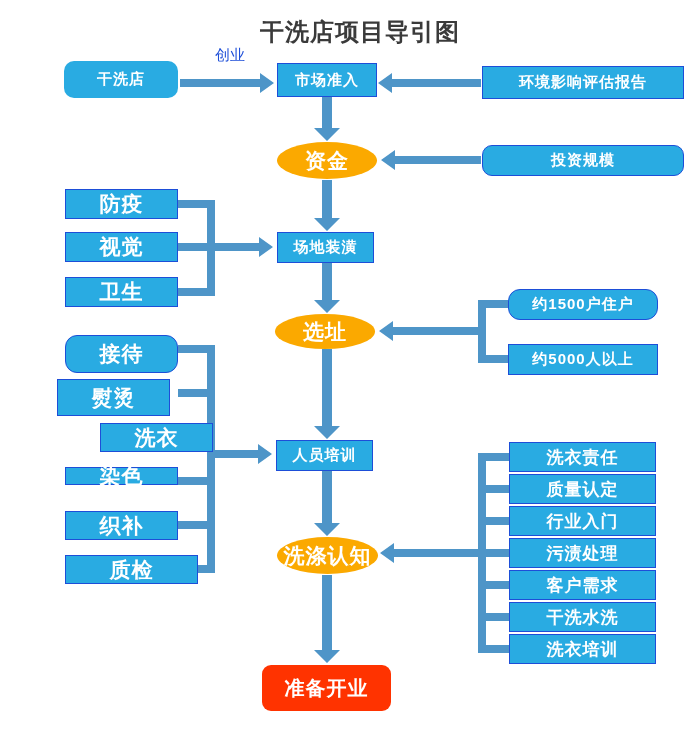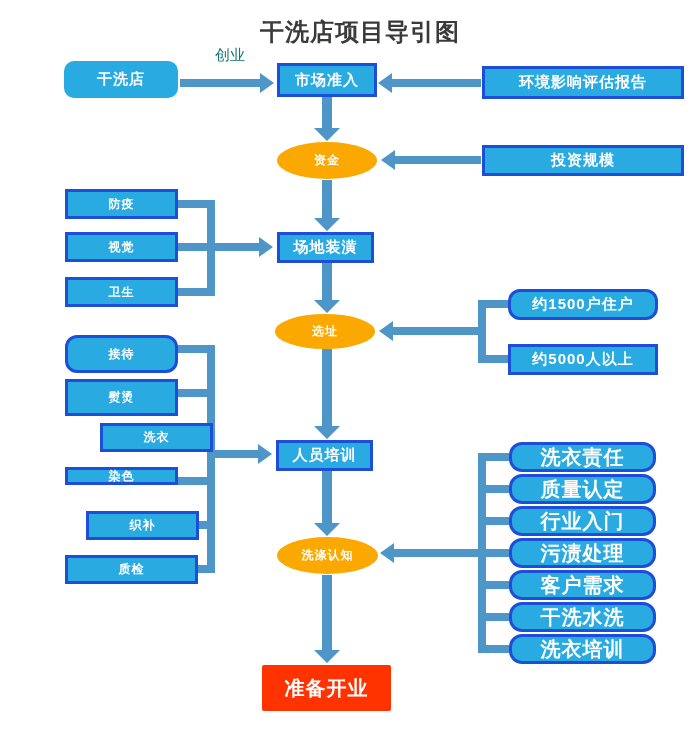--- a/index.html
+++ b/index.html
@@ -15,33 +15,33 @@
     font-family:"Liberation Sans", sans-serif;
   }
   .connectors{position:absolute;left:0;top:0;width:690px;height:729px;}
   .connectors polygon{fill:var(--arrow-blue);}
   .connectors path{stroke:var(--arrow-blue);stroke-width:8;fill:none;}
   .b{
     position:absolute;background:var(--node-blue);color:#fff;font-weight:bold;
     display:flex;align-items:center;justify-content:center;box-sizing:border-box;
     letter-spacing:1px;white-space:nowrap;
   }
-  .rect{border:3px solid #1d4ed8;}
+  .rect{border:1px solid #1d4ed8;}
   .rounded{border-radius:10px;}
   .ell{border-radius:50%;background:var(--ellipse-orange);}
-  .final{background:var(--final-red);border-radius:2px;}
+  .final{background:var(--final-red);border-radius:9px;}
   .title{
     position:absolute;left:180px;top:16px;width:360px;text-align:center;
     font-size:24px;font-weight:bold;color:var(--title-text);letter-spacing:1px;
   }
   .edge-label{
     position:absolute;left:196px;top:46px;width:68px;text-align:center;
-    font-size:15px;color:#0f766e;
+    font-size:15px;color:#1d4ed8;
   }
-  .f19{font-size:15px;} .f18{font-size:12px;} .f17{font-size:20px;border-radius:13px;} .f20{font-size:20px;}
+  .f19{font-size:15px;} .f18{font-size:21px;} .f17{font-size:17px;} .f20{font-size:20px;}
 </style>
 </head>
 <body>
 
 <div class="canvas">
 
   <svg class="connectors" viewBox="0 0 690 729">
 
     <polygon points="322,97 332,97 332,128 340,128 327,141 314,128 322,128"></polygon>
     <polygon points="322,180 332,180 332,218 340,218 327,231 314,218 322,218"></polygon>
@@ -64,39 +64,39 @@
     <path d="M509 457 H482 M509 489 H482 M509 521 H482 M509 585 H482 M509 617 H482 M509 649 H482 M482 453 V653"></path>
   </svg>
 
   <div class="title">干洗店项目导引图</div>
   <div class="edge-label">创业</div>
 
   <div class="b rounded f19" style="left:64px;top:61px;width:114px;height:37px;">干洗店</div>
   <div class="b rect f19" style="left:277px;top:63px;width:100px;height:34px;">市场准入</div>
   <div class="b rect f19" style="left:482px;top:66px;width:202px;height:33px;">环境影响评估报告</div>
   <div class="b ell f18" style="left:277px;top:142px;width:100px;height:37px;">资金</div>
-  <div class="b rect f19" style="left:482px;top:145px;width:202px;height:31px;">投资规模</div>
+  <div class="b rect f19" style="left:482px;top:145px;width:202px;height:31px;border-radius:10px;">投资规模</div>
   <div class="b rect f19" style="left:277px;top:232px;width:97px;height:31px;">场地装潢</div>
   <div class="b ell f18" style="left:275px;top:314px;width:100px;height:35px;">选址</div>
   <div class="b rect f19" style="left:276px;top:440px;width:97px;height:31px;">人员培训</div>
   <div class="b ell f18" style="left:277px;top:537px;width:101px;height:37px;">洗涤认知</div>
   <div class="b final f20" style="left:262px;top:665px;width:129px;height:46px;">准备开业</div>
 
   <div class="b rect f18" style="left:65px;top:189px;width:113px;height:30px;">防疫</div>
   <div class="b rect f18" style="left:65px;top:232px;width:113px;height:30px;">视觉</div>
   <div class="b rect f18" style="left:65px;top:277px;width:113px;height:30px;">卫生</div>
 
   <div class="b rect f19" style="left:508px;top:289px;width:150px;height:31px;border-radius:12px;">约1500户住户</div>
   <div class="b rect f19" style="left:508px;top:344px;width:150px;height:31px;">约5000人以上</div>
 
   <div class="b rect f18" style="left:65px;top:335px;width:113px;height:38px;border-radius:12px;">接待</div>
-  <div class="b rect f18" style="left:65px;top:379px;width:113px;height:37px;">熨烫</div>
+  <div class="b rect f18" style="left:57px;top:379px;width:113px;height:37px;">熨烫</div>
   <div class="b rect f18" style="left:65px;top:423px;width:113px;height:29px;margin-left:35px;">洗衣</div>
   <div class="b rect f18" style="left:65px;top:467px;width:113px;height:18px;">染色</div>
-  <div class="b rect f18" style="left:65px;top:511px;width:113px;height:29px;margin-left:21px;">织补</div>
+  <div class="b rect f18" style="left:65px;top:511px;width:113px;height:29px;">织补</div>
   <div class="b rect f18" style="left:65px;top:555px;width:133px;height:29px;">质检</div>
 
   <div class="b rect f17" style="left:509px;top:442px;width:147px;height:30px;">洗衣责任</div>
   <div class="b rect f17" style="left:509px;top:474px;width:147px;height:30px;">质量认定</div>
   <div class="b rect f17" style="left:509px;top:506px;width:147px;height:30px;">行业入门</div>
   <div class="b rect f17" style="left:509px;top:538px;width:147px;height:30px;">污渍处理</div>
   <div class="b rect f17" style="left:509px;top:570px;width:147px;height:30px;">客户需求</div>
   <div class="b rect f17" style="left:509px;top:602px;width:147px;height:30px;">干洗水洗</div>
   <div class="b rect f17" style="left:509px;top:634px;width:147px;height:30px;">洗衣培训</div>
 

